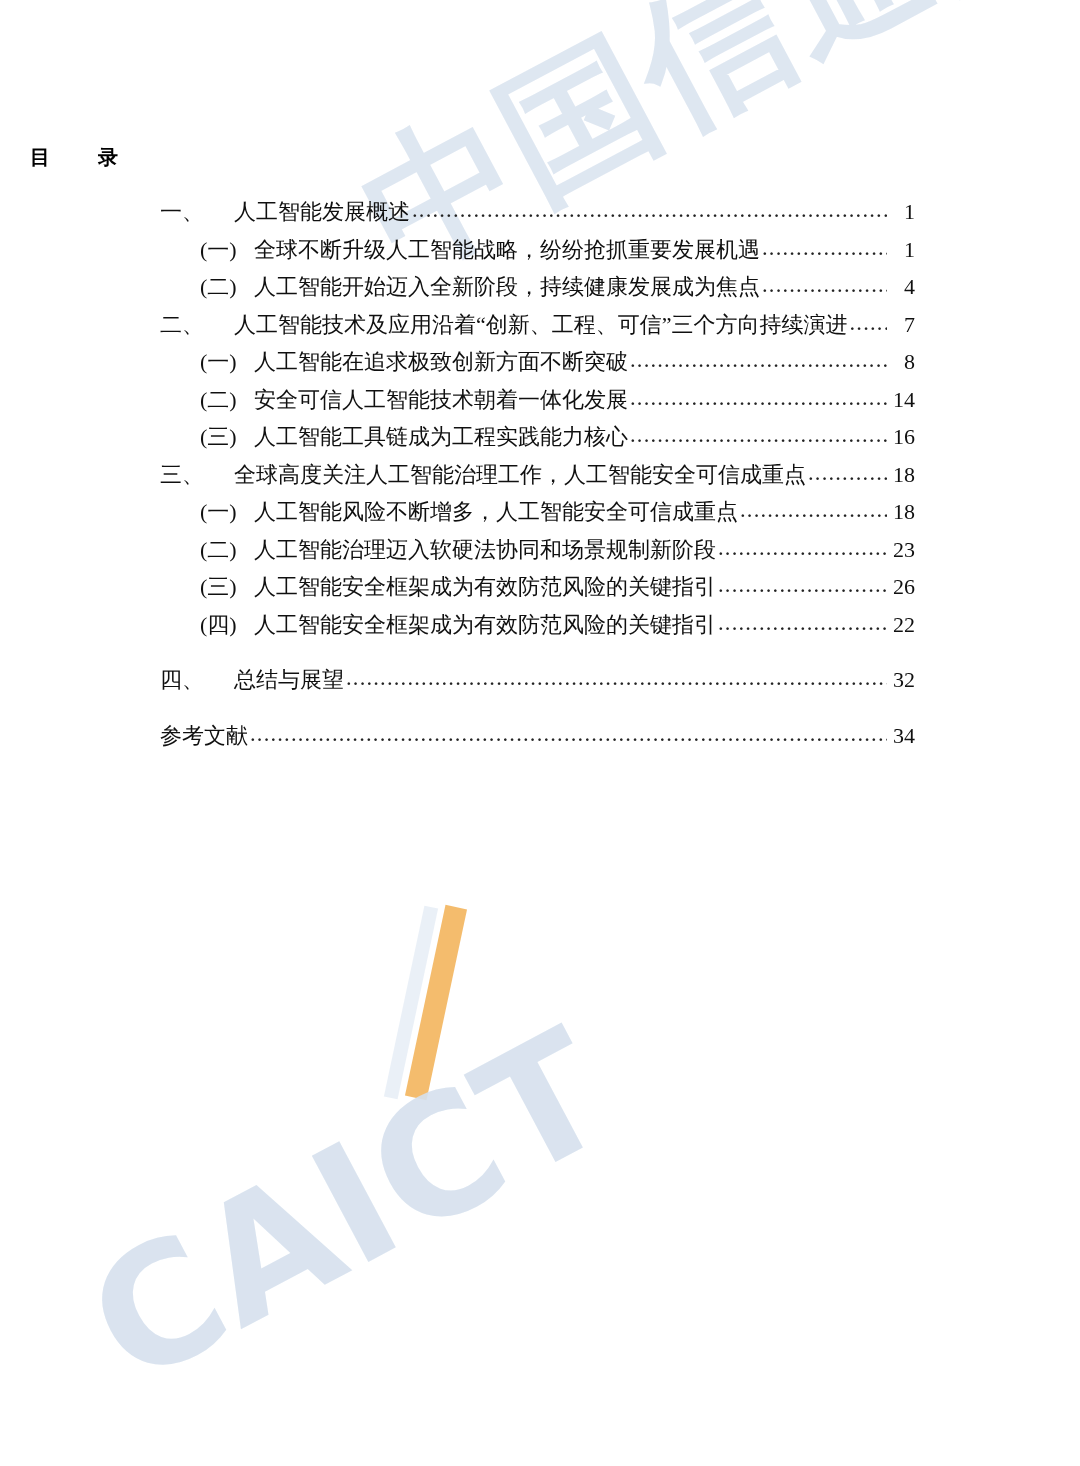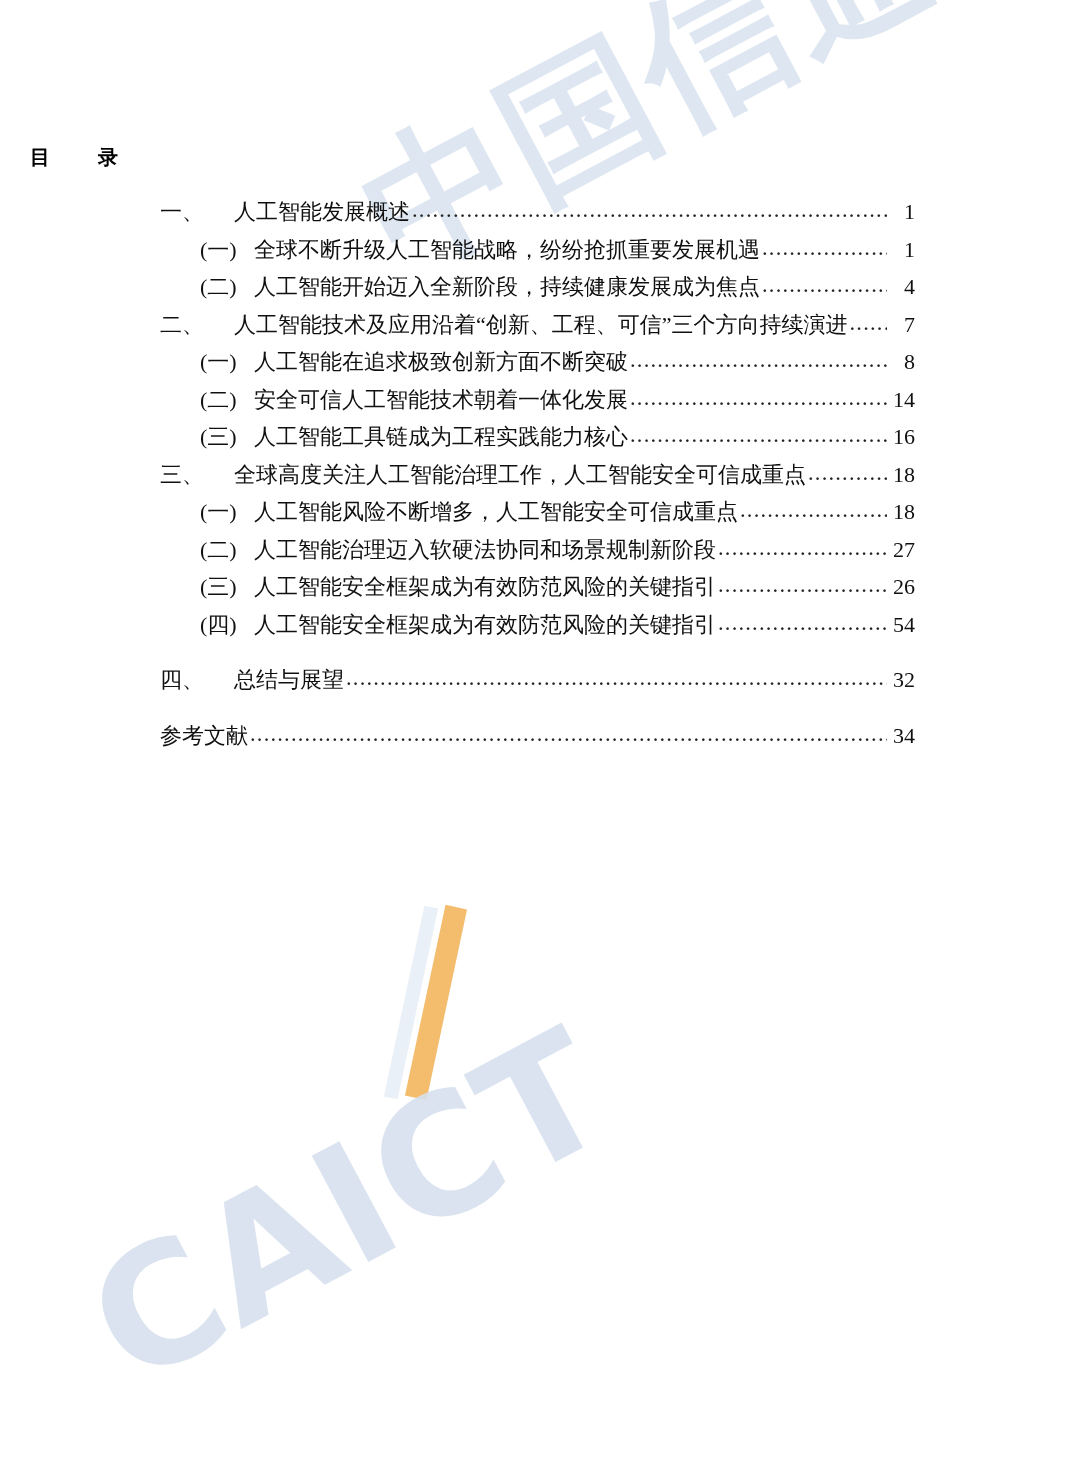--- a/index.html
+++ b/index.html
@@ -224,33 +224,33 @@
 
     <div class="toc-entry lvl2">
       <span class="label"><span class="num">(一)</span><span>人工智能风险不断增多，人工智能安全可信成重点</span></span>
       <span class="leader"></span>
       <span class="page-num">18</span>
     </div>
 
     <div class="toc-entry lvl2">
       <span class="label"><span class="num">(二)</span><span>人工智能治理迈入软硬法协同和场景规制新阶段</span></span>
       <span class="leader"></span>
-      <span class="page-num">27</span>
+      <span class="page-num">23</span>
     </div>
 
     <div class="toc-entry lvl2">
       <span class="label"><span class="num">(三)</span><span>人工智能安全框架成为有效防范风险的关键指引</span></span>
       <span class="leader"></span>
       <span class="page-num">26</span>
     </div>
 
     <div class="toc-entry lvl2">
       <span class="label"><span class="num">(四)</span><span>人工智能安全框架成为有效防范风险的关键指引</span></span>
       <span class="leader"></span>
-      <span class="page-num">54</span>
+      <span class="page-num">22</span>
     </div>
 
     <div class="spacer-md"></div>
 
     <div class="toc-entry lvl1">
       <span class="label"><span class="num">四、</span><span>总结与展望</span></span>
       <span class="leader"></span>
       <span class="page-num">32</span>
     </div>
 

